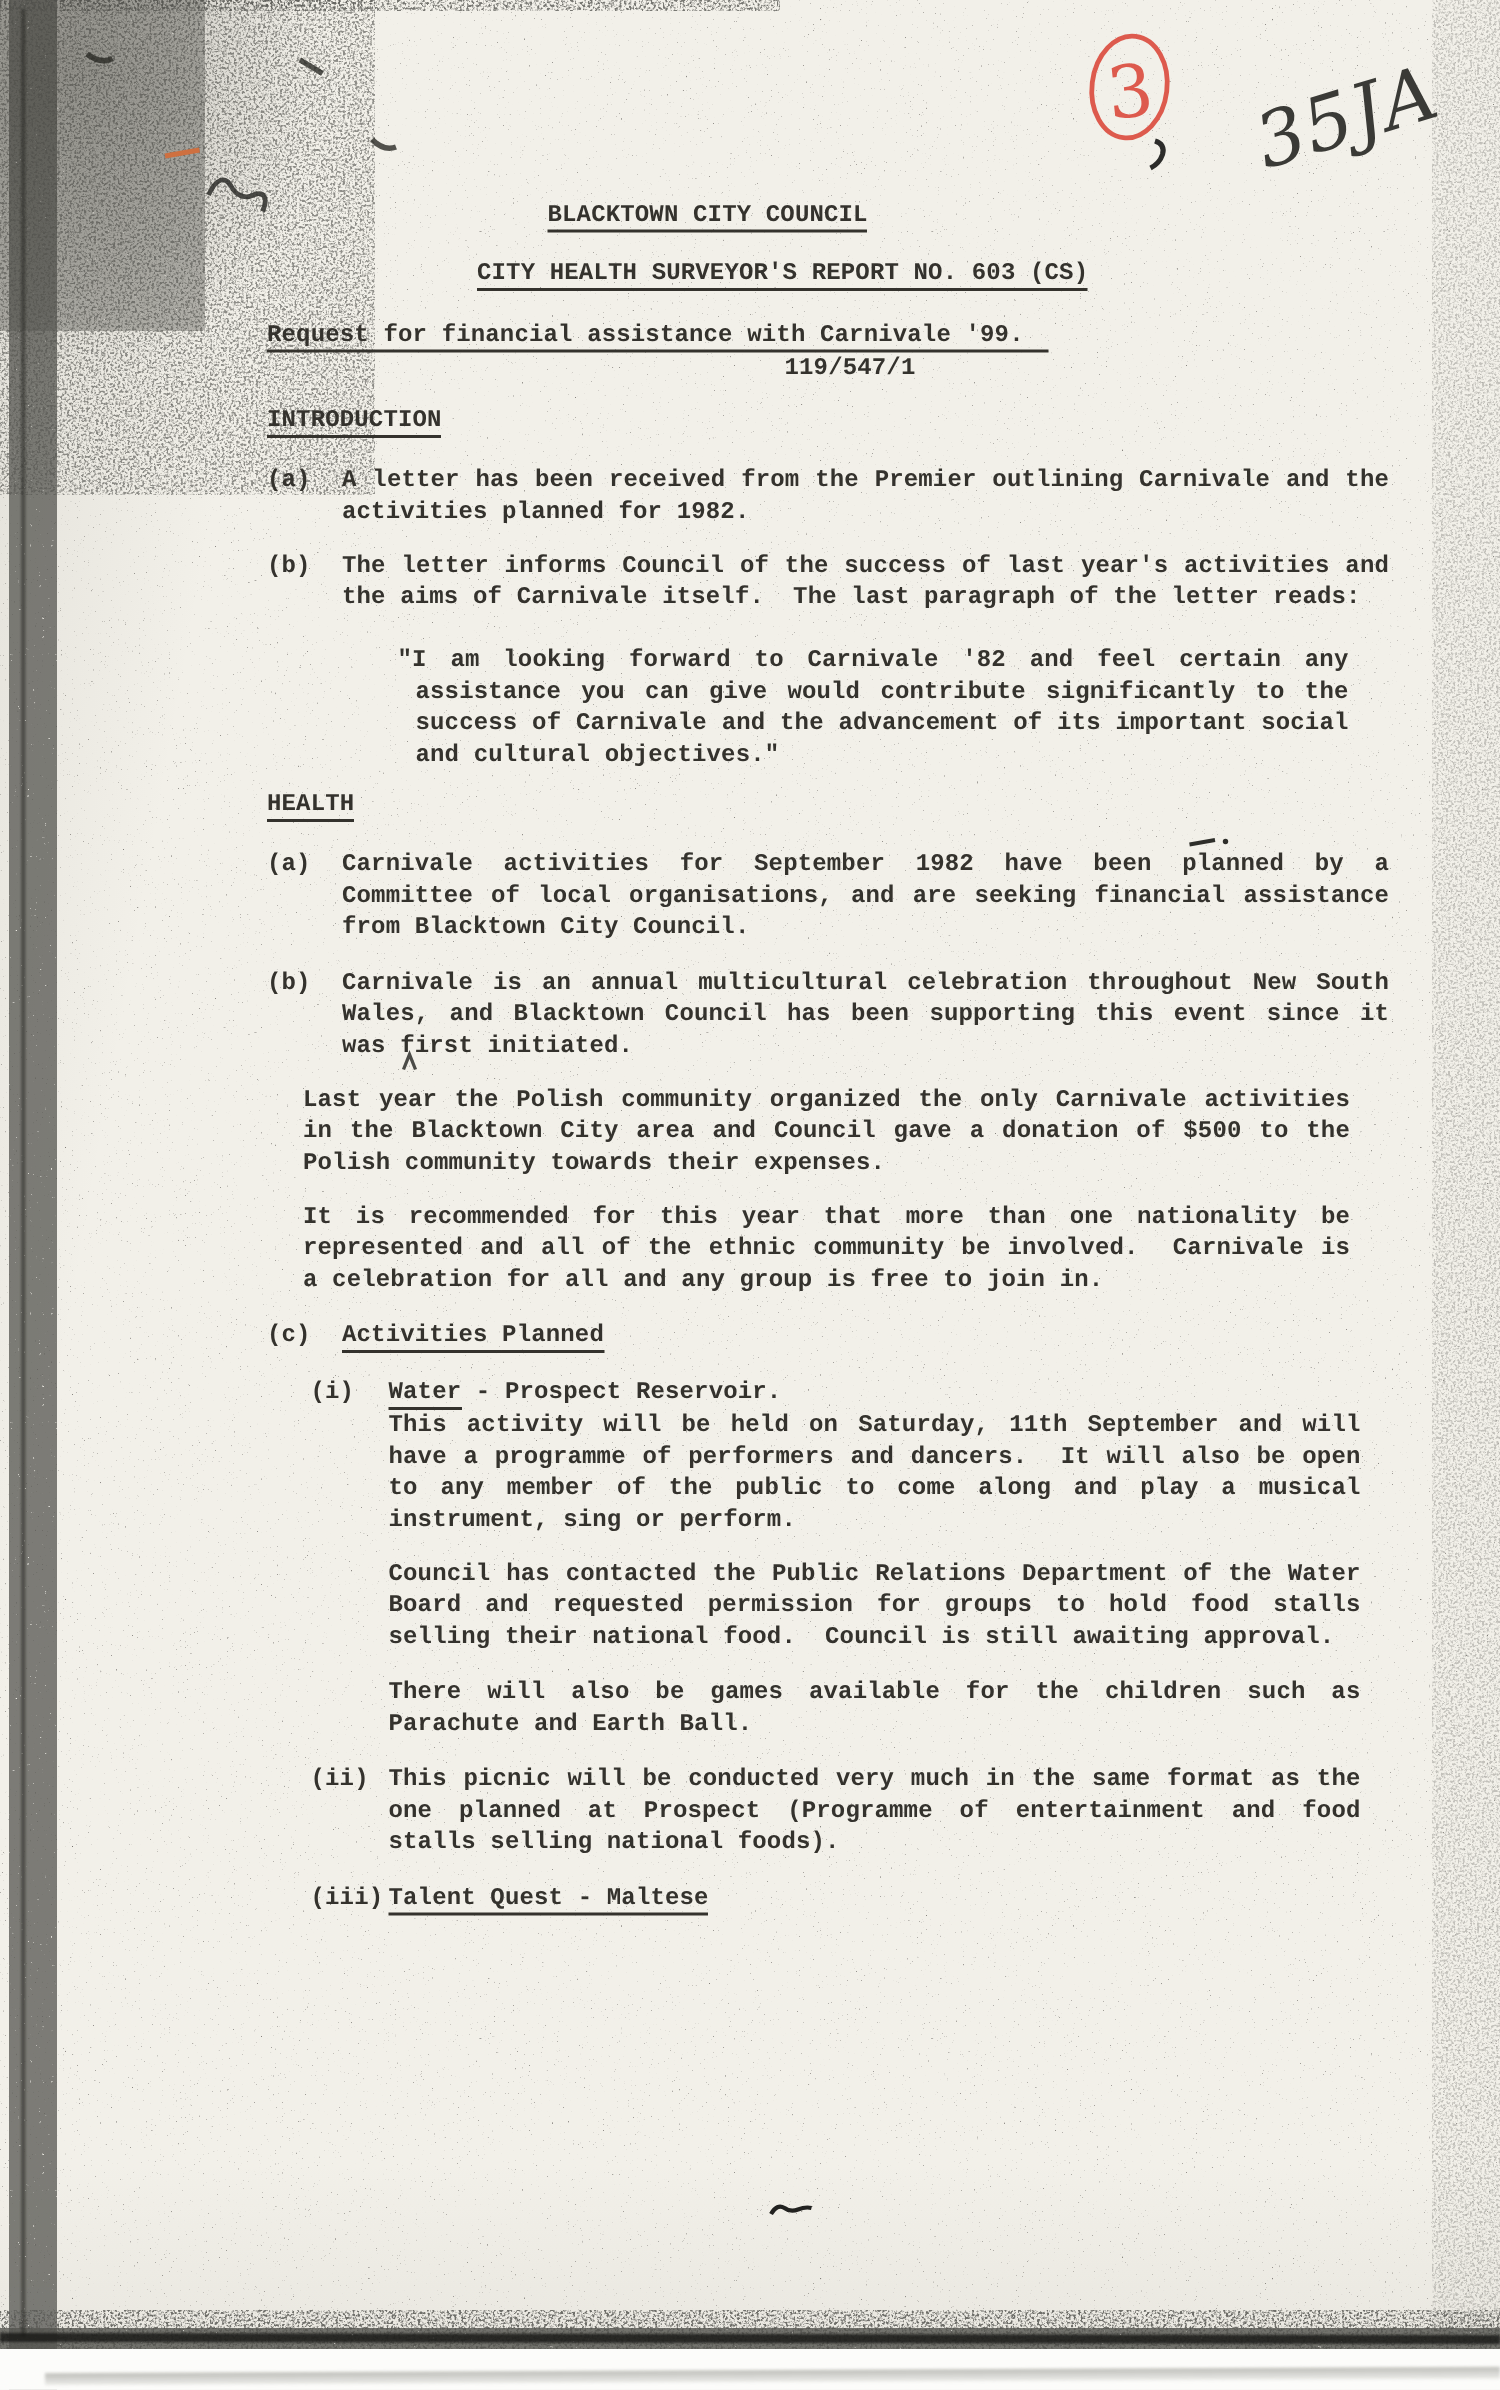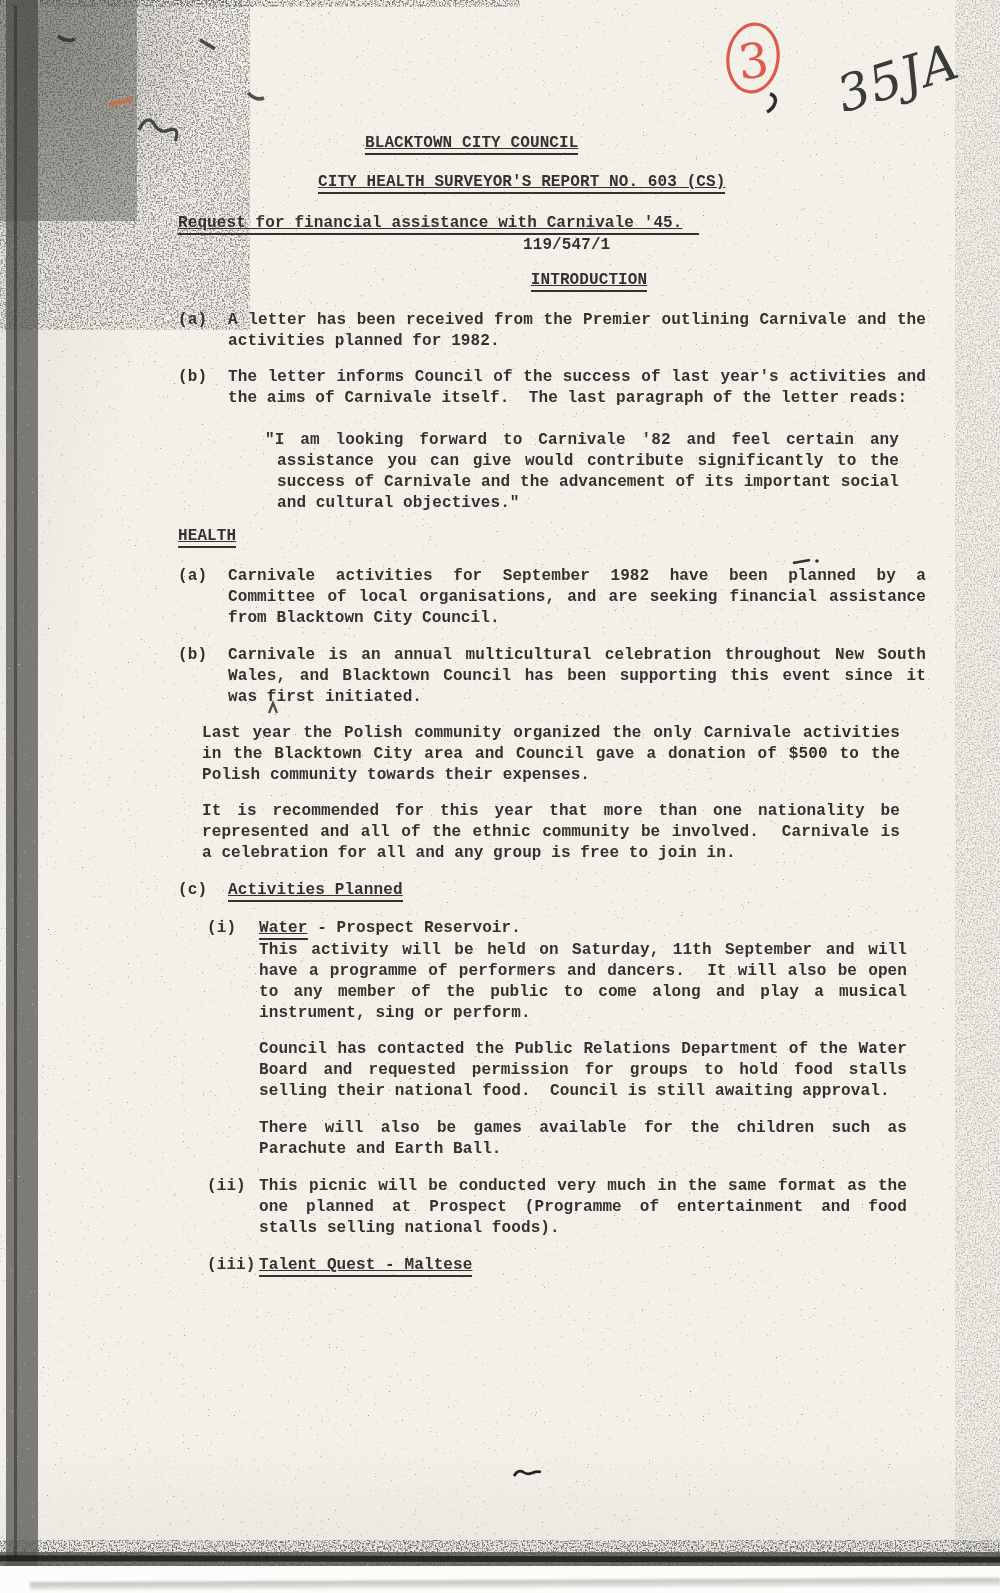--- a/index.html
+++ b/index.html
@@ -18,26 +18,26 @@
                  background:radial-gradient(ellipse at 30% 25%, rgba(45,44,38,0.22), rgba(0,0,0,0) 65%);}
   .bottom-edge{position:absolute;left:0;top:1556px;width:1000px;height:6px;
                background:rgba(22,22,20,0.8);filter:blur(0.7px);transform:rotate(0.08deg);z-index:5;}
   .scan-bottom{position:absolute;left:0;top:1566px;width:1000px;height:27px;background:#fcfcfa;z-index:4;}
   .next-page-shadow{position:absolute;left:30px;top:14px;width:970px;height:8px;
                     background:linear-gradient(180deg, rgba(140,140,134,0.55), rgba(190,190,184,0.25));
                     transform:rotate(-0.25deg);filter:blur(1px);}
   .content{position:relative;z-index:3;padding:133px 0 0 178px;color:#34322d;
            font-weight:700;font-size:16px;line-height:21px;letter-spacing:0.1px;}
   .line{white-space:nowrap;}
-  .u{border-bottom:2px solid currentColor;padding-bottom:1px;display:inline-block;line-height:18px;text-decoration:underline;}
+  .u{border-bottom:2px solid currentColor;padding-bottom:1px;display:inline-block;line-height:18px;}
   .u-ext{padding-right:17px;}
   .pad-org{padding-left:187px;}
   .pad-rep{padding-left:140px;}
   .pad-file{padding-left:345px;}
-  .mt17{margin-top:17px;} .mt19{margin-top:19px;} .mt14{margin-top:14px;text-align:center;}
+  .mt17{margin-top:17px;} .mt19{margin-top:19px;} .mt14{margin-top:14px;}
   .mt18{margin-top:18px;} .mt15{margin-top:15px;} .mt21{margin-top:21px;}
   .mt12{margin-top:12px;} .mt16{margin-top:16px;}
   .row{display:flex;align-items:flex-start;}
   .lbl{width:50px;flex:none;}
   .ptext{width:698px;text-align:justify;text-align-last:left;}
   .cont{margin-left:24px;}
   .quote{margin-left:37px;width:622px;text-align:justify;text-align-last:left;
          text-indent:-12px;padding-left:12px;}
   .subrow{display:flex;align-items:flex-start;margin-left:5px;}
   .sublbl{width:52px;flex:none;}
@@ -84,21 +84,21 @@
 
     <div class="line pad-org">
       <span class="u">BLACKTOWN CITY COUNCIL</span>
     </div>
 
     <div class="line pad-rep mt17">
       <span class="u">CITY HEALTH SURVEYOR'S REPORT NO. 603 (CS)</span>
     </div>
 
     <div class="line mt19">
-      <span class="u u-ext">Request for financial assistance with Carnivale '45.</span>
+      <span class="u u-ext">Request for financial assistance with Carnivale '99.</span>
     </div>
 
     <div class="line pad-file">119/547/1</div>
 
     <div class="line mt14">
       <span class="u">INTRODUCTION</span>
     </div>
 
     <div class="row mt18">
       <div class="lbl">(a)</div>

